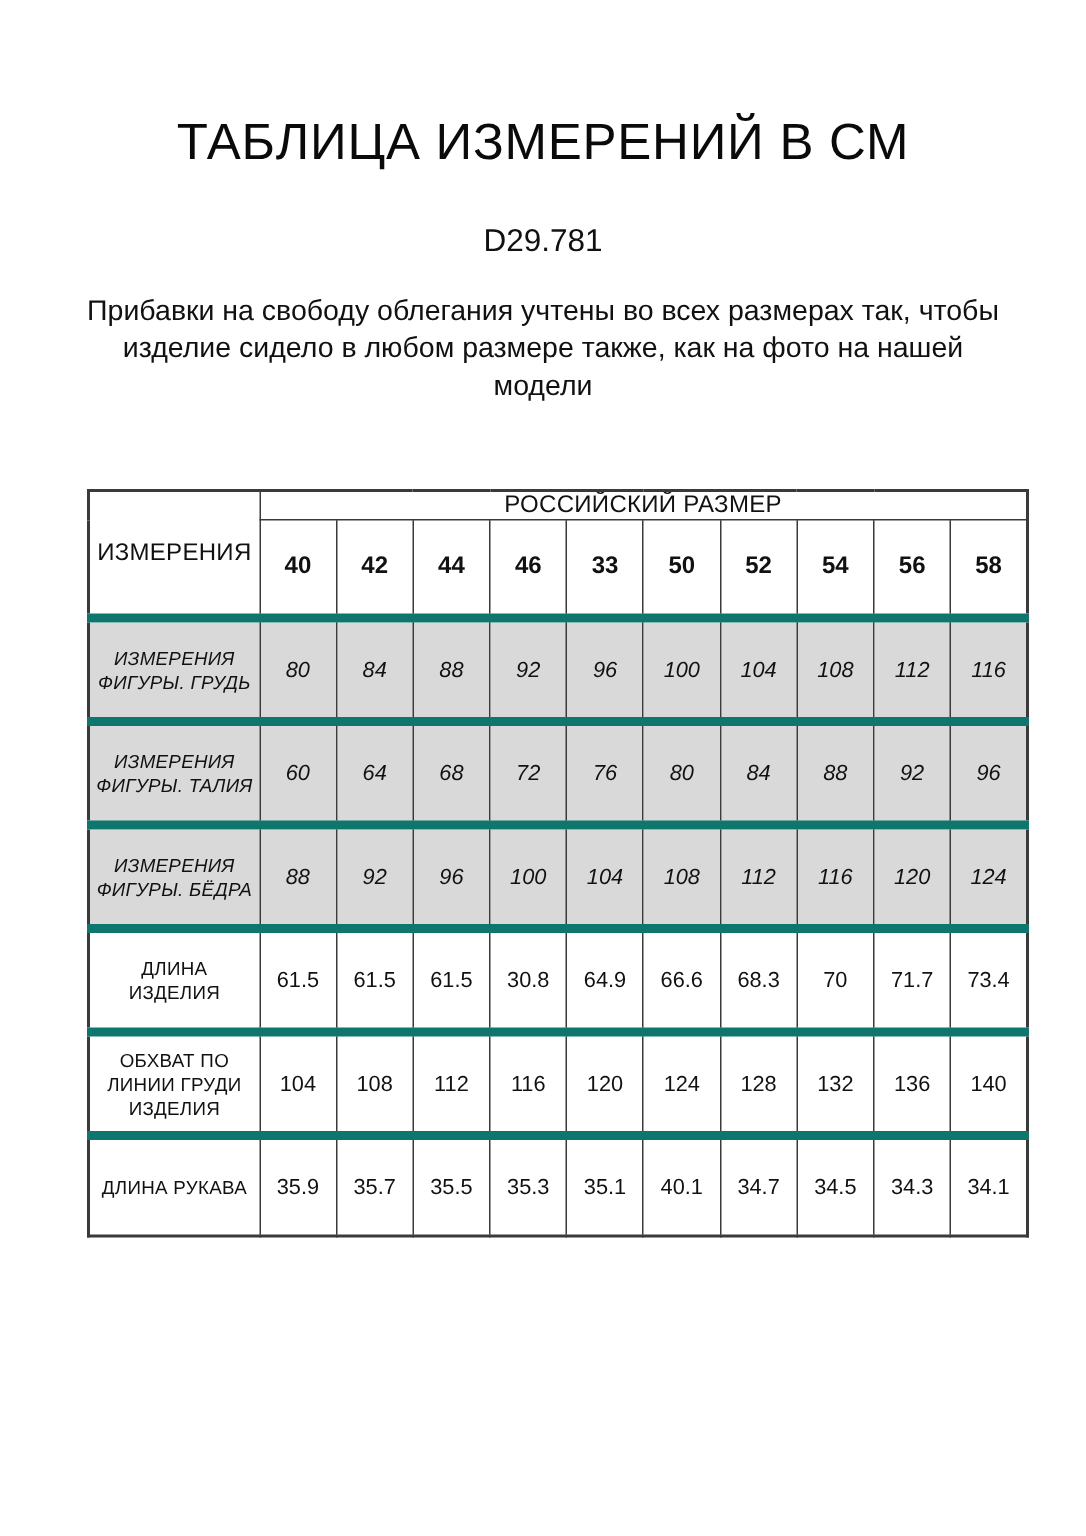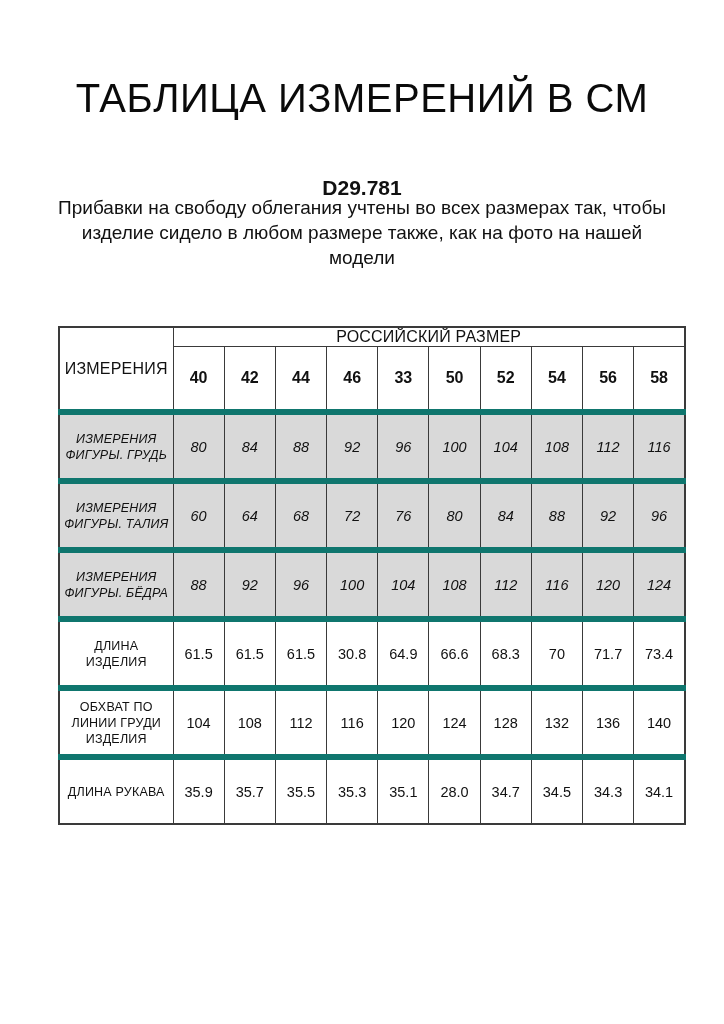--- a/index.html
+++ b/index.html
@@ -16,34 +16,33 @@
     color: #111111;
     overflow: hidden;
   }
   .page-title {
     position: absolute;
     top: 76px;
     left: 0;
     width: 100%;
     margin: 0;
     text-align: center;
-    font-size: 40px;
+    font-size: 34px;
     font-weight: 400;
     letter-spacing: 0.5px;
     color: #0a0a0a;
   }
   .article-code {
     position: absolute;
     top: 149px;
     left: 0;
     width: 100%;
     text-align: center;
     font-size: 21px;
-    font-weight: 700;
-    margin-top: 27px;
+    font-weight: 400;
   }
   .fit-note {
     position: absolute;
     top: 195px;
     left: 50%;
     transform: translateX(-50%);
     width: 628px;
     margin: 0;
     text-align: center;
     font-size: 19px;
@@ -211,21 +210,21 @@
         <td>136</td>
         <td>140</td>
       </tr>
       <tr>
         <td class="row-label">ДЛИНА РУКАВА</td>
         <td>35.9</td>
         <td>35.7</td>
         <td>35.5</td>
         <td>35.3</td>
         <td>35.1</td>
-        <td>28.0</td>
+        <td>40.1</td>
         <td>34.7</td>
         <td>34.5</td>
         <td>34.3</td>
         <td>34.1</td>
       </tr>
     </tbody>
   </table>
 
 </div>
 

